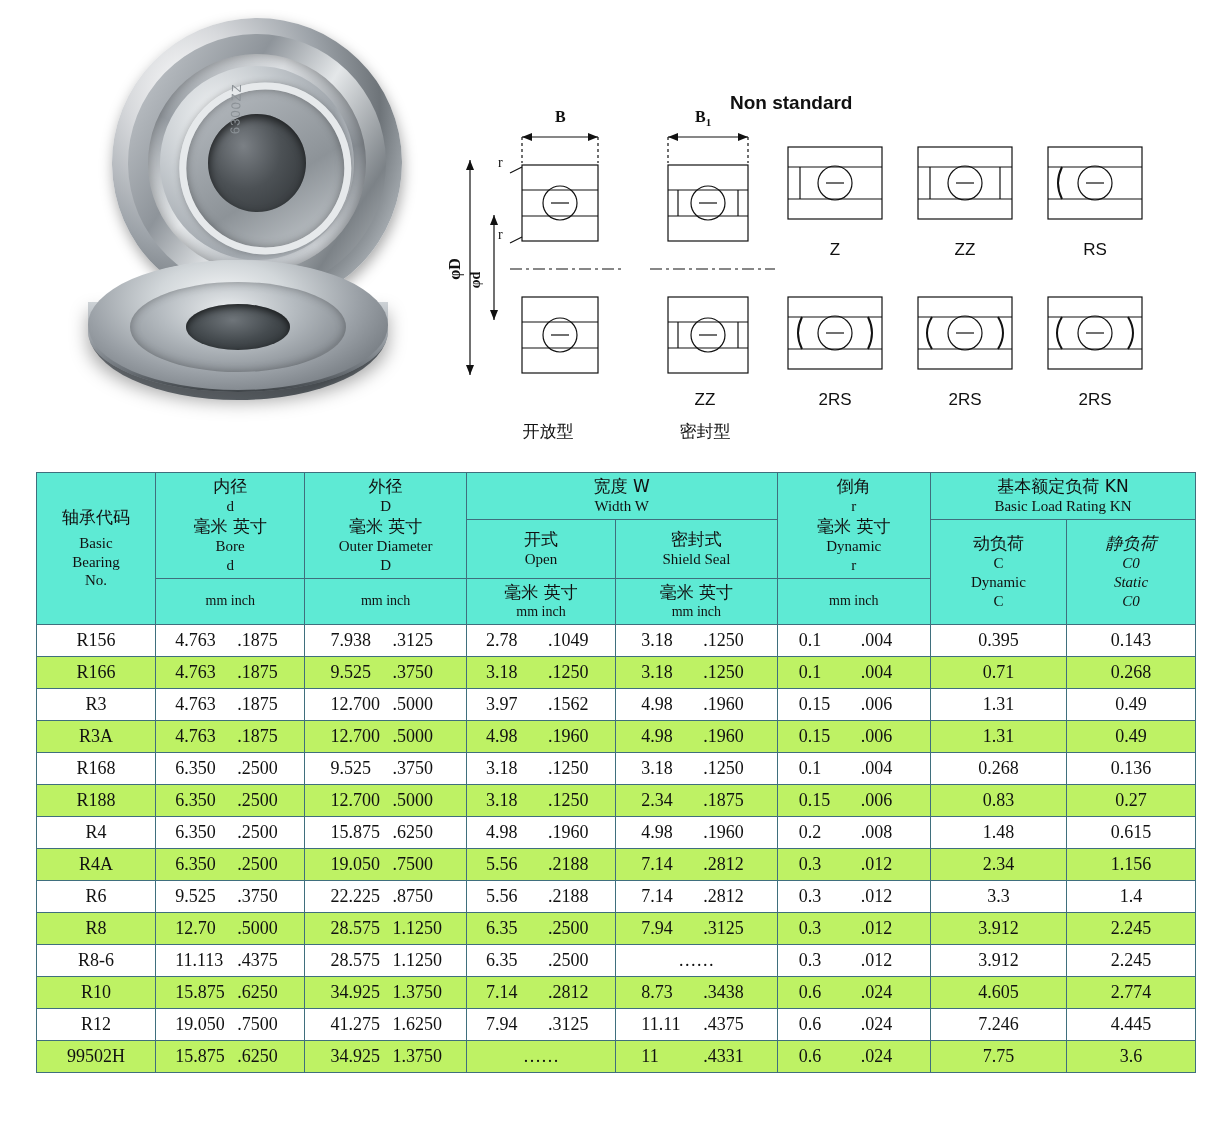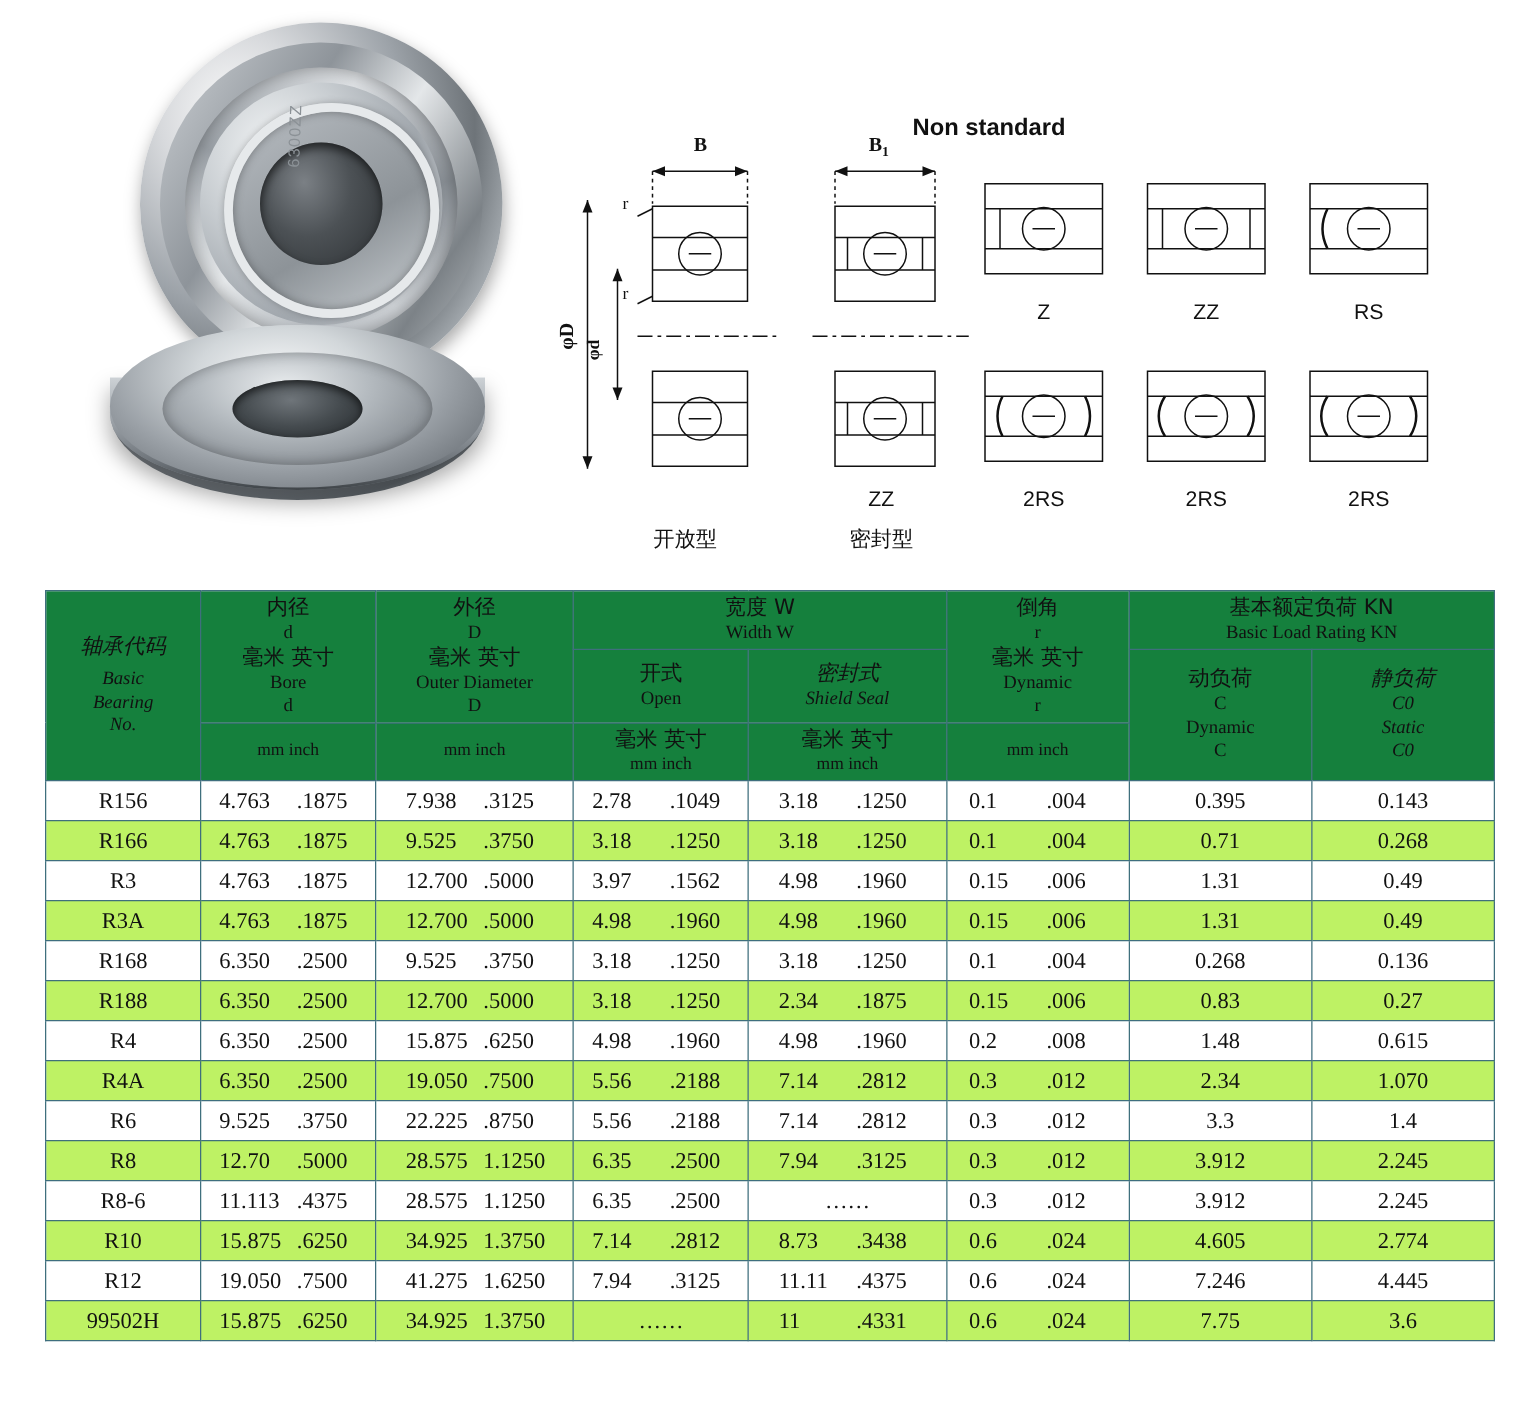--- a/index.html
+++ b/index.html
@@ -198,24 +198,24 @@
     font-family: "Liberation Serif", serif;
     font-size: 17px;
     color: #111;
   }
   #spec-table th, #spec-table td {
     border: 1px solid #3f6f7d;
     text-align: center;
     padding: 0;
   }
   #spec-table thead th {
-    background: #15803d;
+    background: #5eead4;
     font-weight: normal;
     line-height: 1.25;
-    padding: 3px 2px;
+    padding: 3px 12px;
   }
   .hdr-cn { font-family: "DejaVu Sans", sans-serif; font-size: 17px; }
   .hdr-en { font-family: "Liberation Serif", serif; font-size: 15px; }
   .hdr-sm { font-family: "Liberation Serif", serif; font-size: 14px; }
 
   #spec-table tbody td {
     height: 31px;
     font-size: 18px;
     font-family: "Liberation Serif", serif;
     white-space: nowrap;
@@ -407,21 +407,21 @@
     </svg>
     <div class="dwg-caption" style="left:600px; top:380px; width:110px;">2RS</div>
 
   </div>
 </div>
 
 <div id="spec-table-wrap">
   <table id="spec-table">
     <thead>
       <tr>
-        <th rowspan="3" style="width:118px;font-style:italic;">
+        <th rowspan="3" style="width:118px;">
           <div class="hdr-cn">轴承代码</div>
           <div style="height:6px"></div>
           <div class="hdr-en">Basic</div>
           <div class="hdr-en">Bearing</div>
           <div class="hdr-en">No.</div>
         </th>
         <th rowspan="2" style="width:134px;">
           <div class="hdr-cn">内径</div>
           <div class="hdr-en">d</div>
           <div class="hdr-cn">毫米 英寸</div>
@@ -449,21 +449,21 @@
         <th colspan="2">
           <div class="hdr-cn">基本额定负荷 KN</div>
           <div class="hdr-en">Basic Load Rating KN</div>
         </th>
       </tr>
       <tr>
         <th style="width:134px;">
           <div class="hdr-cn">开式</div>
           <div class="hdr-en">Open</div>
         </th>
-        <th style="width:152px;font-style:italic;">
+        <th style="width:152px;">
           <div class="hdr-cn">密封式</div>
           <div class="hdr-en">Shield Seal</div>
         </th>
         <th rowspan="2" style="width:140px;">
           <div class="hdr-cn">动负荷</div>
           <div class="hdr-en">C</div>
           <div class="hdr-en">Dynamic</div>
           <div class="hdr-en">C</div>
         </th>
         <th rowspan="2" style="width:140px;font-style:italic;">
@@ -765,21 +765,21 @@
               <span class="v2">.2812</span>
             </div>
           </td>
           <td>
             <div class="pair">
               <span class="v1">0.3</span>
               <span class="v2">.012</span>
             </div>
           </td>
           <td class="cellpad">2.34</td>
-          <td class="cellpad">1.070</td>
+          <td class="cellpad">1.156</td>
         </tr>
         <tr class="odd">
           <td class="cellpad">R6</td>
           <td>
             <div class="pair">
               <span class="v1">9.525</span>
               <span class="v2">.3750</span>
             </div>
           </td>
           <td>

